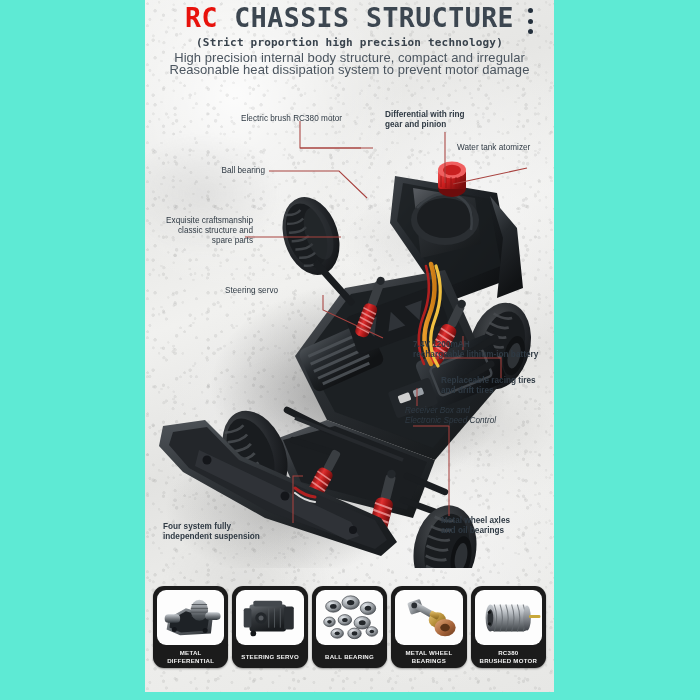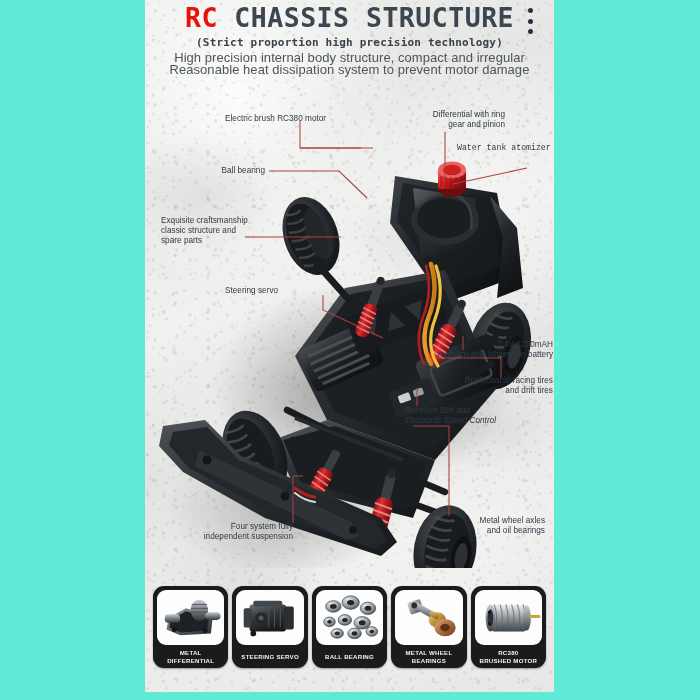--- a/index.html
+++ b/index.html
@@ -92,21 +92,21 @@
   
   #photo{ position:absolute; left:0; top:88px; width:409px; height:480px; }
   #photoSvg{ position:absolute; left:0; top:0; }
 
   
   .cal{
     position:absolute; font-size:8.2px; line-height:9.8px;
     color:#2f3a44; letter-spacing:.02px; white-space:pre-line;
   }
   .cal.r{ text-align:right; }
-  .cal.c{ text-align:right; }
+  .cal.c{ text-align:left;font-weight:bold; }
   .cal.l{ text-align:left; }
 
   
   #leaders{ position:absolute; left:0; top:0; pointer-events:none; }
 
   
   #strip{
     position:absolute; left:8px; top:586px; width:393px; height:82px;
     display:flex; gap:4px;
   }
@@ -428,27 +428,27 @@
 
           <path d="M268 338 L304 338 L304 428"></path>
 
           <path d="M148 435 L148 388 L158 388"></path>
         </g>
       </svg>
 
       <div class="cal c" style="left:240px; top:22px; width:120px;">Differential with ring
 gear and pinion</div>
 
-      <div class="cal l" style="left:312px; top:55px; width:96px;font-family:Liberation Mono, monospace;">Water tank atomizer</div>
+      <div class="cal l" style="left:312px; top:55px; width:96px;">Water tank atomizer</div>
 
       <div class="cal r" style="left:42px; top:78px; width:78px;">Ball bearing</div>
 
-      <div class="cal l" style="left:54px; top:26px; width:130px;padding-left:26px;">Electric brush RC380 motor</div>
-
-      <div class="cal l" style="left:16px; top:128px; width:100px;">Exquisite craftsmanship
+      <div class="cal l" style="left:70px; top:26px; width:130px;padding-left:26px;">Electric brush RC380 motor</div>
+
+      <div class="cal l" style="left:8px; top:128px; width:100px;text-align:right;">Exquisite craftsmanship
 classic structure and
 spare parts</div>
 
       <div class="cal l" style="left:80px; top:198px; width:88px;">Steering servo</div>
 
       <div class="cal c" style="left:268px; top:252px; width:140px;">7.4V 1200mAH
 rechargeable lithium-ion battery</div>
 
       <div class="cal l" style="left:260px; top:318px; width:120px;font-style:italic;">Receiver Box and
 Electronic Speed Control</div>

